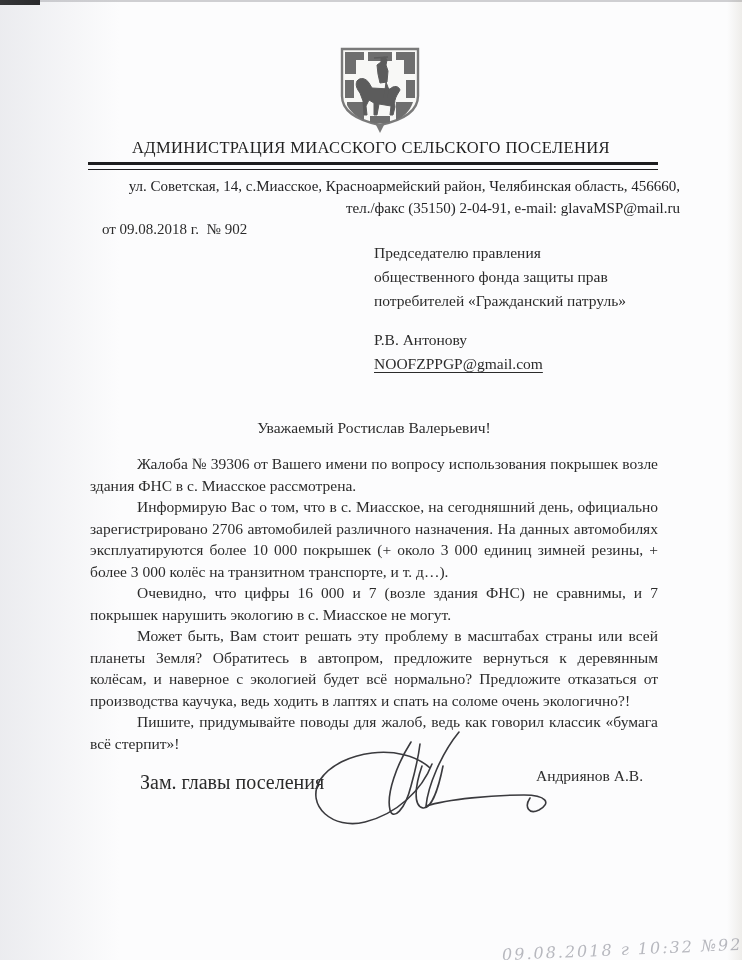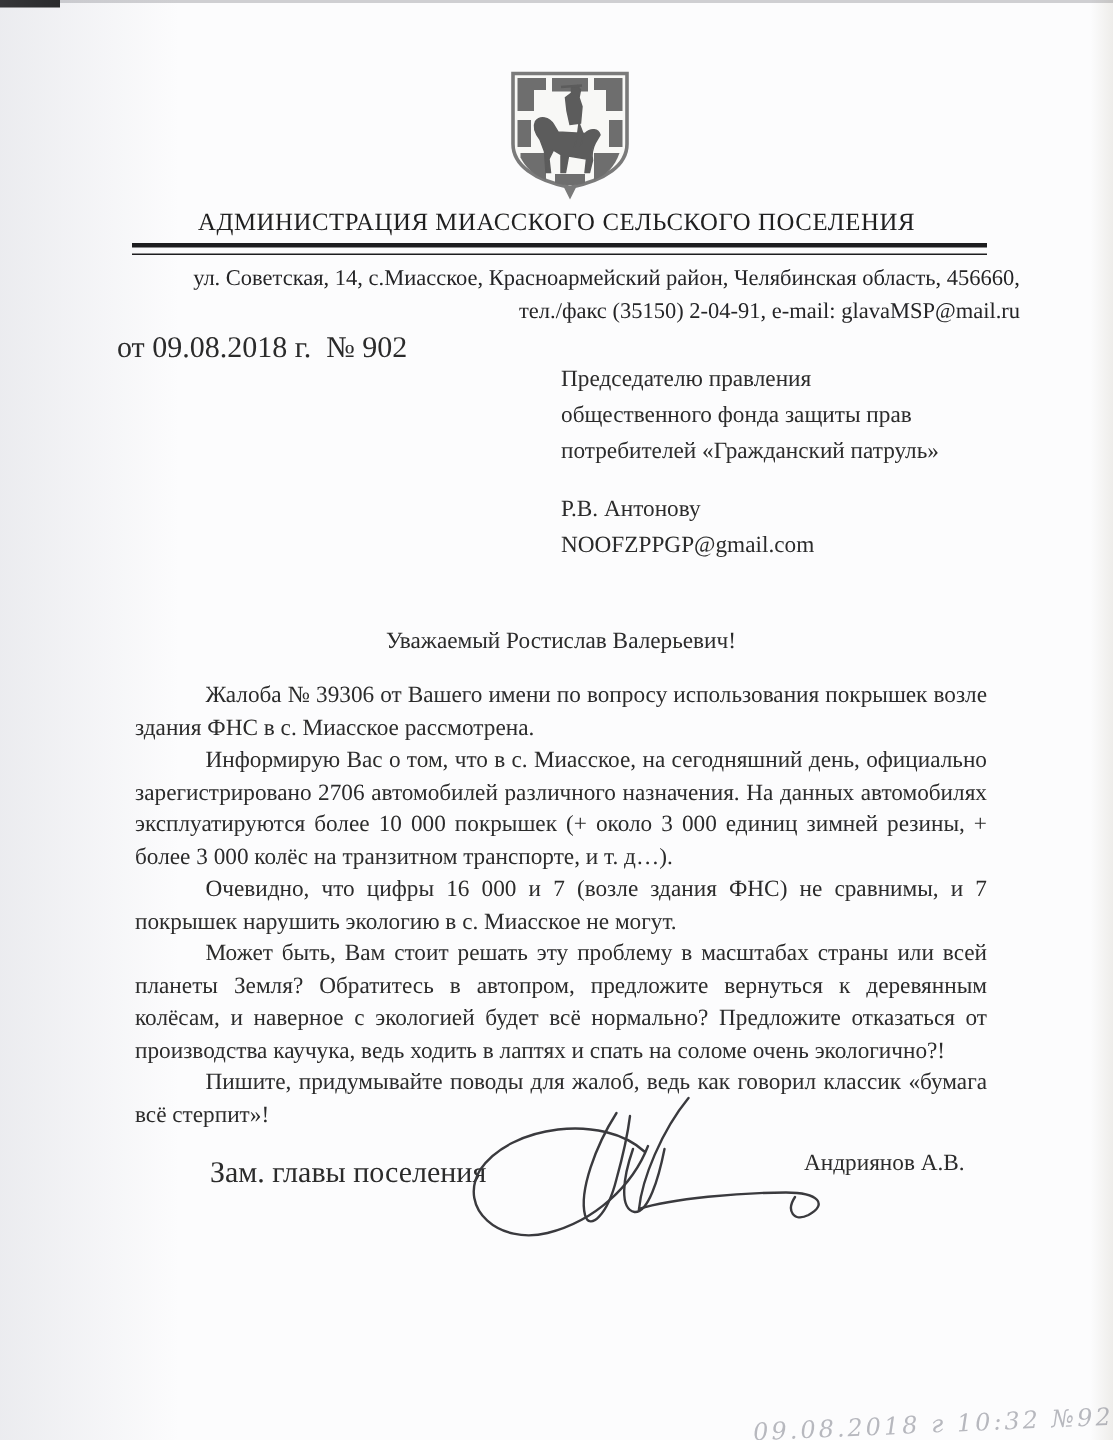--- a/index.html
+++ b/index.html
@@ -23,26 +23,26 @@
   .scan-right-strip{position:absolute;right:0;top:0;width:13px;height:960px;
     background:linear-gradient(to bottom,#d8d2c6,#cbc4b2);}
   
   .emblem{position:absolute;left:336px;top:44px;}
   .org-name{position:absolute;left:50px;top:138px;width:642px;text-align:center;
     font-size:16.5px;letter-spacing:.4px;color:#1f1f1f;}
   .double-rule{position:absolute;left:88px;top:162px;width:570px;height:4px;
     border-top:3px solid #1d1d1f;border-bottom:1px solid #1d1d1f;}
   .org-address{position:absolute;left:62px;top:175px;width:618px;text-align:right;
     font-size:15px;line-height:22px;color:#242426;}
-  .ref-line{position:absolute;left:78px;top:221px;font-size:20px;white-space:pre-wrap;}
+  .ref-line{position:absolute;left:102px;top:221px;font-size:15px;white-space:pre-wrap;}
   
   .recipient{position:absolute;left:374px;top:241px;font-size:15.5px;line-height:24px;}
   .recipient-name{margin-top:15px;}
   .recipient-postal{margin-top:8px;white-space:pre-wrap;}
-  .recipient-email{text-underline-offset:3px;}
+  .recipient-email{text-decoration:underline;text-underline-offset:3px;}
   
   .salutation{position:absolute;left:90px;top:419px;width:568px;text-align:center;font-size:15.5px;}
   .letter-body{position:absolute;left:90px;top:453px;width:568px;
     font-size:15.5px;line-height:21.5px;text-align:justify;}
   .letter-body p{margin:0;text-indent:47px;}
   
   .signoff-position{position:absolute;left:140px;top:771px;font-size:20px;}
   .signoff-name{position:absolute;left:536px;top:767px;font-size:15.5px;}
   .signature{position:absolute;left:298px;top:724px;}
   

